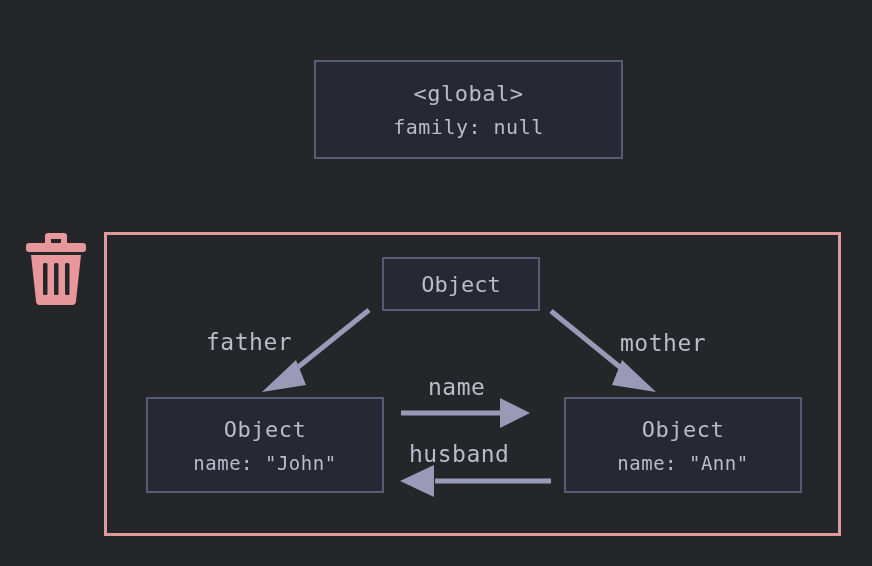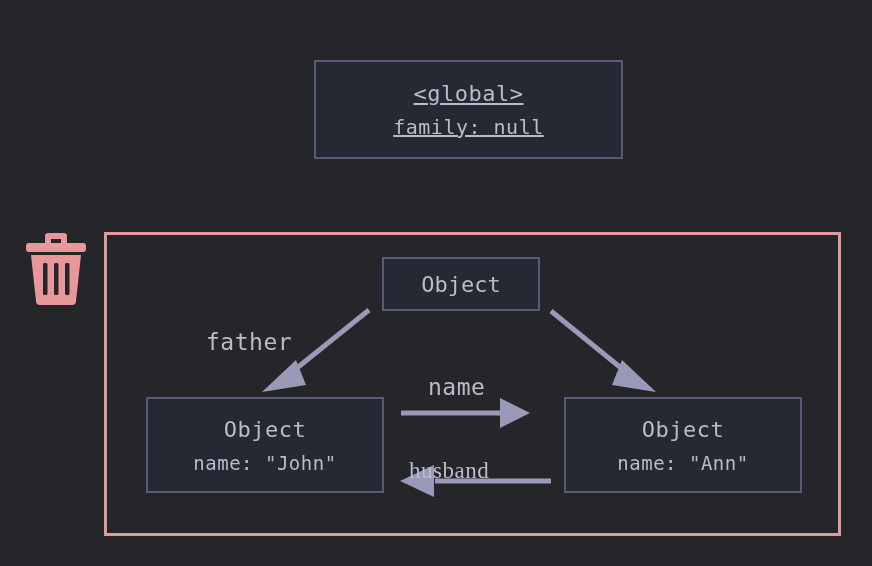--- a/index.html
+++ b/index.html
@@ -37,21 +37,20 @@
     font-family: "DejaVu Sans Mono", "Liberation Mono", monospace;
   }
 
   
   #global-box {
     left: 314px;
     top: 60px;
     width: 309px;
     height: 99px;
     gap: 9px;
-    text-decoration: underline;
   }
   #global-box .line-title {
     font-size: 22px;
     letter-spacing: 0.5px;
     color: #b9bcc9;
   }
   #global-box .line-prop {
     font-size: 20px;
     letter-spacing: 0.5px;
     color: #b9bcc9;
@@ -119,21 +118,21 @@
     position: absolute;
     color: #b9bcc9;
     font-family: "DejaVu Sans Mono", "Liberation Mono", monospace;
     font-size: 23px;
     letter-spacing: 0.5px;
     white-space: nowrap;
   }
   #label-father { left: 206px; top: 329px; }
   #label-mother { left: 620px; top: 330px; }
   #label-wife   { left: 428px; top: 374px; }
-  #label-husband{ left: 409px; top: 458px; font-family: Liberation Serif, serif; }
+  #label-husband{ left: 409px; top: 441px; }
 
   
   #arrow-layer {
     position: absolute;
     left: 0; top: 0;
     width: 872px;
     height: 566px;
     pointer-events: none;
   }
 
@@ -207,17 +206,18 @@
       <polygon points="530,413 500,398 500,428" fill="#9a9ab8"></polygon>
     </g>
 
     <g>
       <line x1="551" y1="481" x2="435" y2="481" stroke="#9a9ab8" stroke-width="5"></line>
       <polygon points="400,481 434,465 434,497" fill="#9a9ab8"></polygon>
     </g>
   </svg>
 
   <div class="edge-label" id="label-father">father</div>
+  <div class="edge-label" id="label-mother">mother</div>
   <div class="edge-label" id="label-wife">name</div>
   <div class="edge-label" id="label-husband">husband</div>
 
 
 </div>
 
 </body></html>

